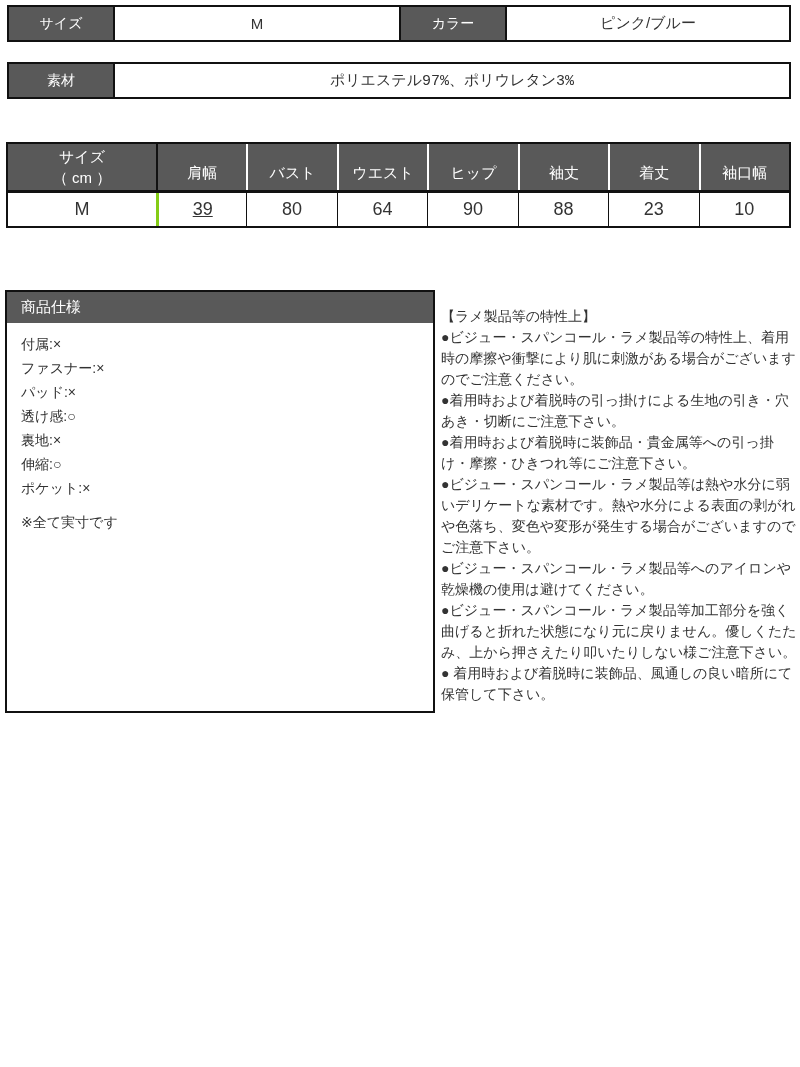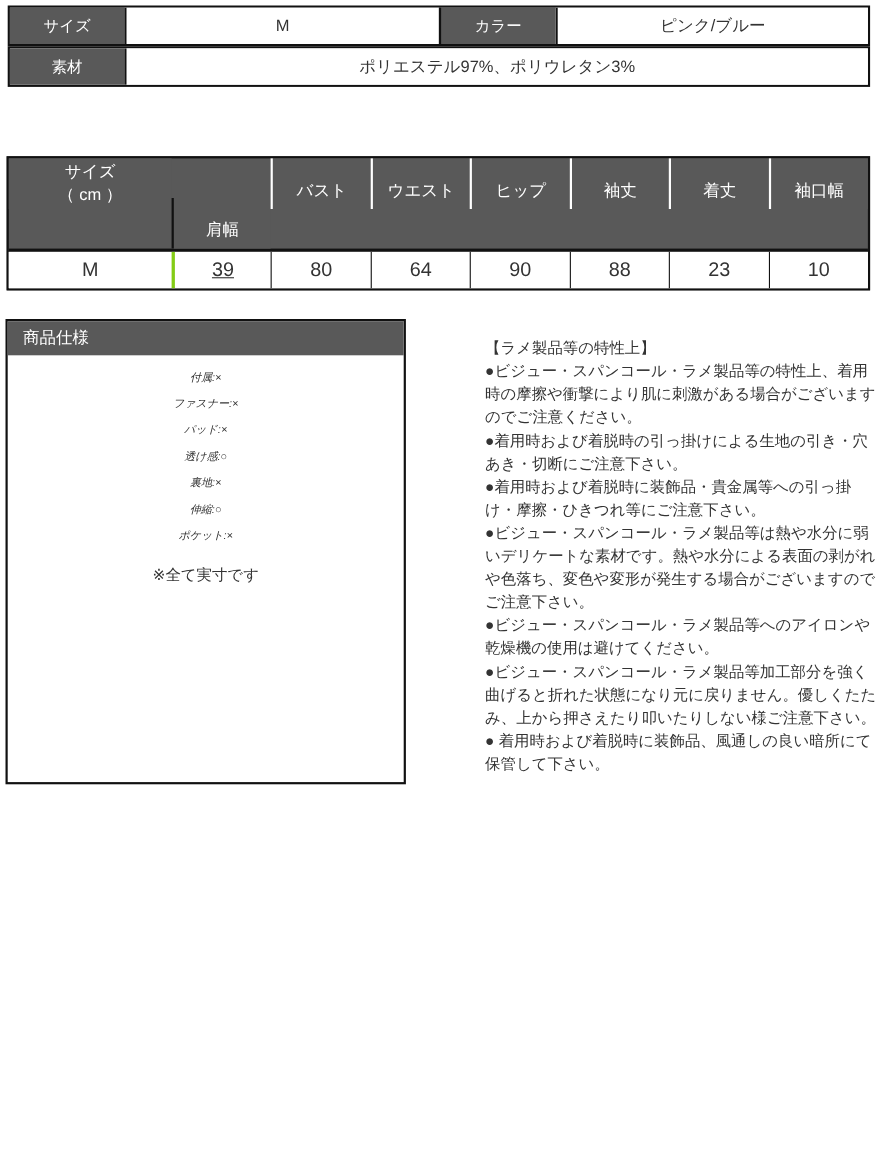--- a/index.html
+++ b/index.html
@@ -15,21 +15,21 @@
 
   
   .info-table { position: absolute; left: 7px; top: 5px; width: 784px; }
   .info-row {
     display: grid;
     border: 2px solid #111111;
     background: #ffffff;
     box-sizing: border-box;
   }
   .info-row.r1 { grid-template-columns: 104px 286px 106px 1fr; }
-  .info-row.r2 { grid-template-columns: 104px 1fr; margin-top: 0; }
+  .info-row.r2 { grid-template-columns: 104px 1fr; margin-top: 20px; font-family: Liberation Mono, monospace; }
   .info-row > div {
     height: 33px;
     display: flex;
     align-items: center;
     justify-content: center;
     box-sizing: border-box;
   }
   .info-row > div + div { border-left: 2px solid #111111; }
   .th-dark { background: #595959; color: #ffffff; font-size: 14px; }
   .td-val  { background: #ffffff; color: #333333; font-size: 15px; }
@@ -58,21 +58,21 @@
     background: #595959;
   }
   .m-head > div.m-first {
     flex-direction: column;
     align-items: center;
     justify-content: center;
     padding-bottom: 0;
     line-height: 21px;
   }
   .m-head > div + div { border-left: 2px solid #ffffff; }
-  .m-head > div.m-col-1 { border-left: 2px solid #111111; margin-top: 36px; }
+  .m-head > div.m-col-1 { border-left: 2px solid #111111; }
   .m-body {
     display: grid;
     grid-template-columns: 148px repeat(7, 1fr);
     background: #ffffff;
   }
   .m-body > div {
     height: 33px;
     display: flex;
     align-items: center;
     justify-content: center;
@@ -80,36 +80,35 @@
     font-size: 18px;
     color: #333333;
     background: #ffffff;
   }
   .m-body > div + div { border-left: 1px solid #111111; }
   .m-body > div.m-col-1 { border-left: 3px solid #84cc16; text-decoration: underline; }
 
   
   .spec-box {
     position: absolute; left: 5px; top: 290px;
-    width: 364px; height: 423px;
+    width: 430px; height: 423px;
     border: 2px solid #111111;
     box-sizing: border-box;
     background: #ffffff;
-    text-align: center;
   }
   .spec-title-bar {
     height: 31px;
     background: #595959;
     color: #ffffff;
     font-size: 15px;
     display: flex;
     align-items: center;
     padding-left: 14px;
   }
-  .spec-items { padding: 9px 14px 0 14px; font-size: 10px; color: #333333; font-style: italic; }
+  .spec-items { padding: 9px 14px 0 14px; font-size: 14px; color: #333333; }
   .spec-items .spec-item { line-height: 24px; }
   .spec-note { padding: 10px 14px 0 14px; font-size: 14px; line-height: 24px; color: #333333; }
 
   
   .precautions {
     position: absolute; left: 441px; top: 305px; width: 356px;
     font-size: 14px;
     line-height: 21px;
     color: #333333;
     text-align: left;

